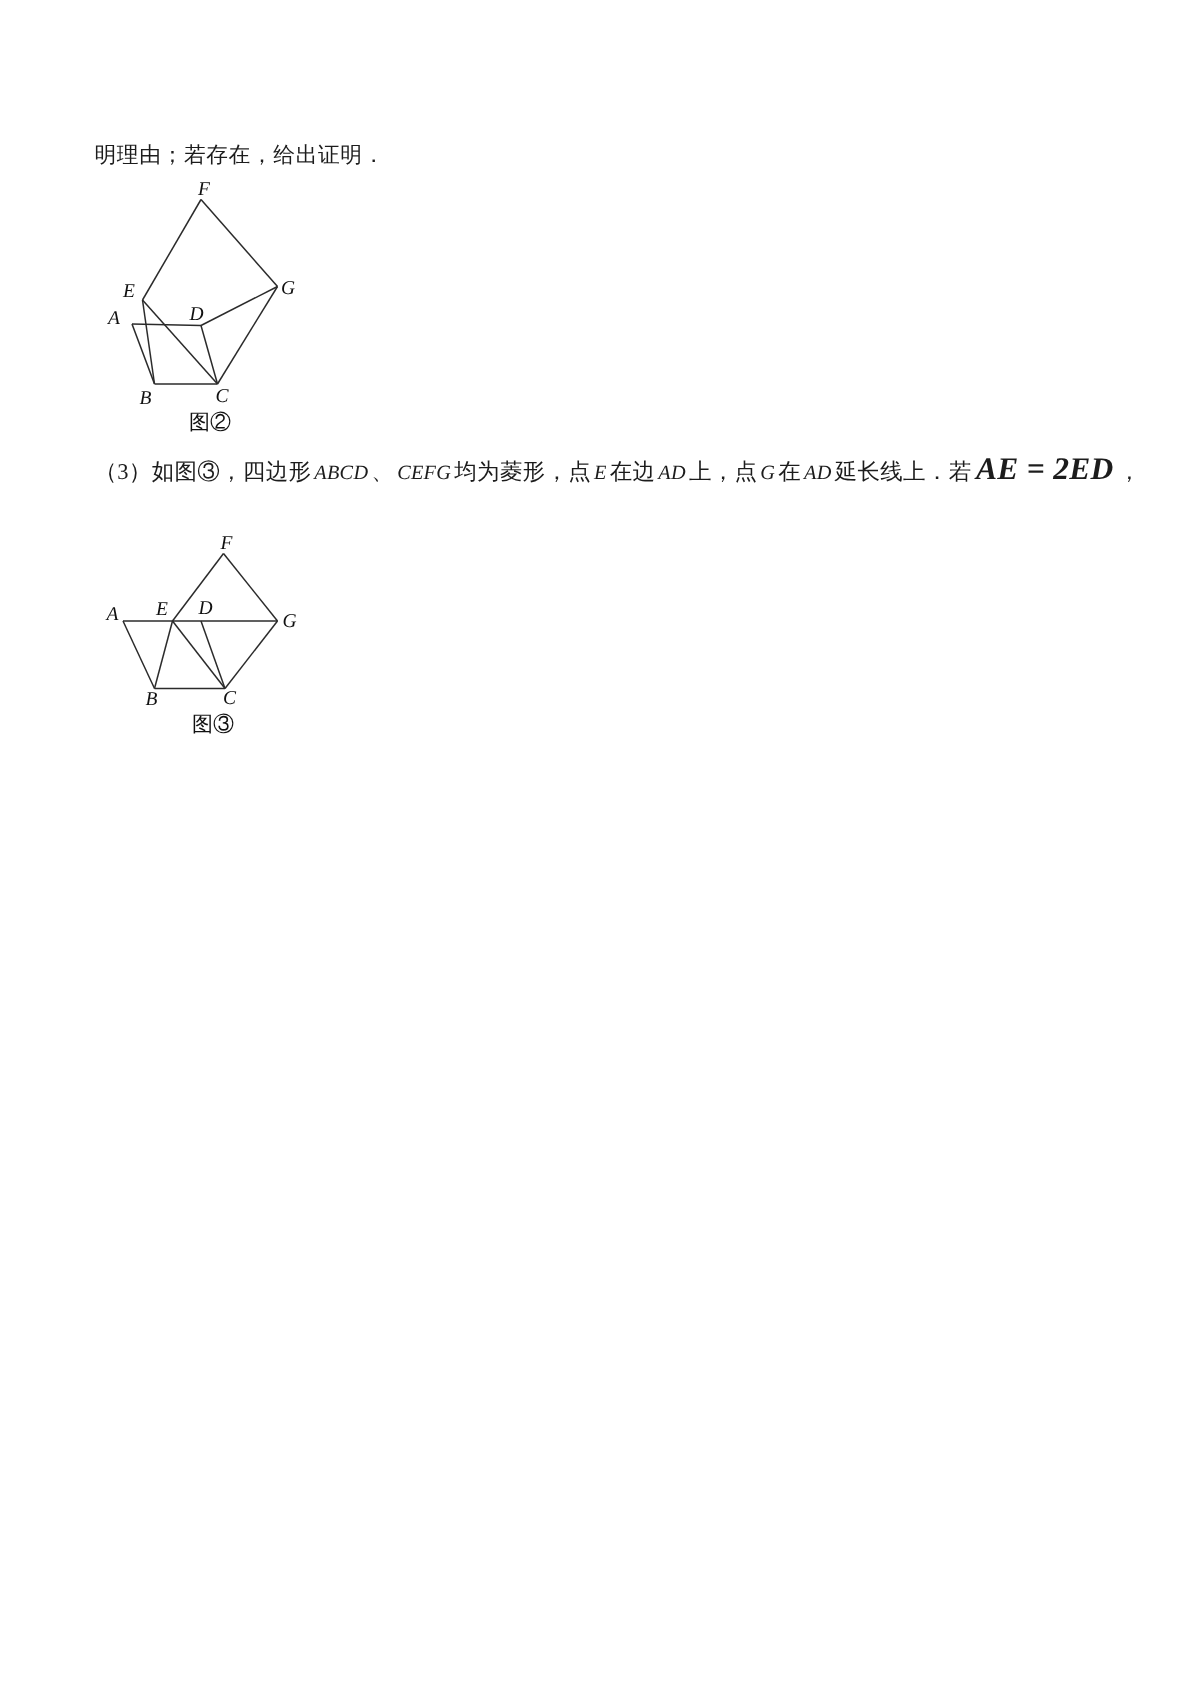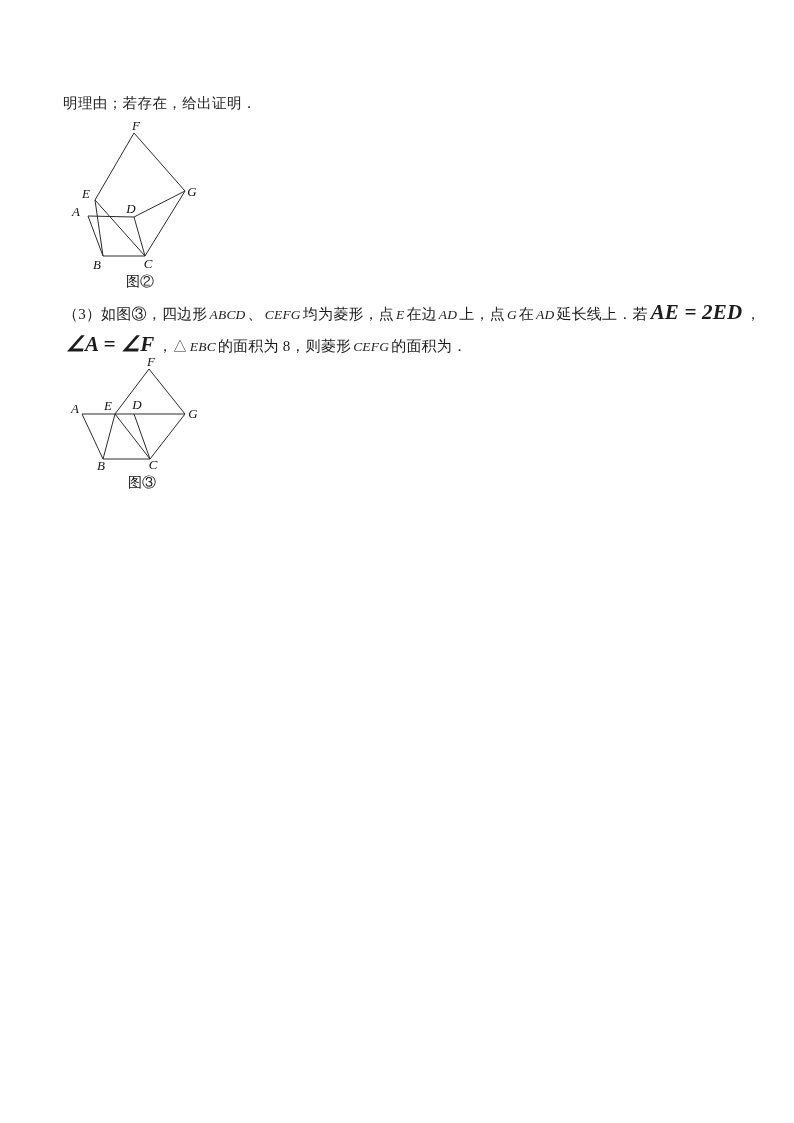--- a/index.html
+++ b/index.html
@@ -50,23 +50,20 @@
     <text class="vlabel" x="71" y="100">D</text>
     <text class="vlabel" x="37" y="156">B</text>
     <text class="vlabel" x="88" y="155">C</text>
     <text class="fcaption" x="80" y="173">图②</text>
   </svg>
 
   <div class="textline para line1">
     <span class="cn">（3）如图③，四边形</span><span class="it">ABCD</span><span class="cn">、</span><span class="it">CEFG</span><span class="cn">均为菱形，点</span><span class="it">E</span><span class="cn">在边</span><span class="it">AD</span><span class="cn">上，点</span><span class="it">G</span><span class="cn">在</span><span class="it">AD</span><span class="cn">延长线上．若</span><span class="bi">AE = 2ED</span><span class="cn">，</span>
   </div>
 
-  <div class="textline para line2">
-    <span class="bi">∠A = ∠F</span><span class="cn">，△</span><span class="it">EBC</span><span class="cn">的面积为 8，则菱形</span><span class="it">CEFG</span><span class="cn">的面积为．</span>
-  </div>
 
   <svg class="fig" style="left:60px; top:355px;" width="170" height="142" viewBox="0 0 170 142">
 
     <line x1="22" y1="59" x2="125" y2="59"></line>
 
     <line x1="22" y1="59" x2="43" y2="104"></line>
     <line x1="43" y1="104" x2="90" y2="104"></line>
     <line x1="90" y1="104" x2="74" y2="59"></line>
 
     <line x1="90" y1="104" x2="55" y2="59"></line>

